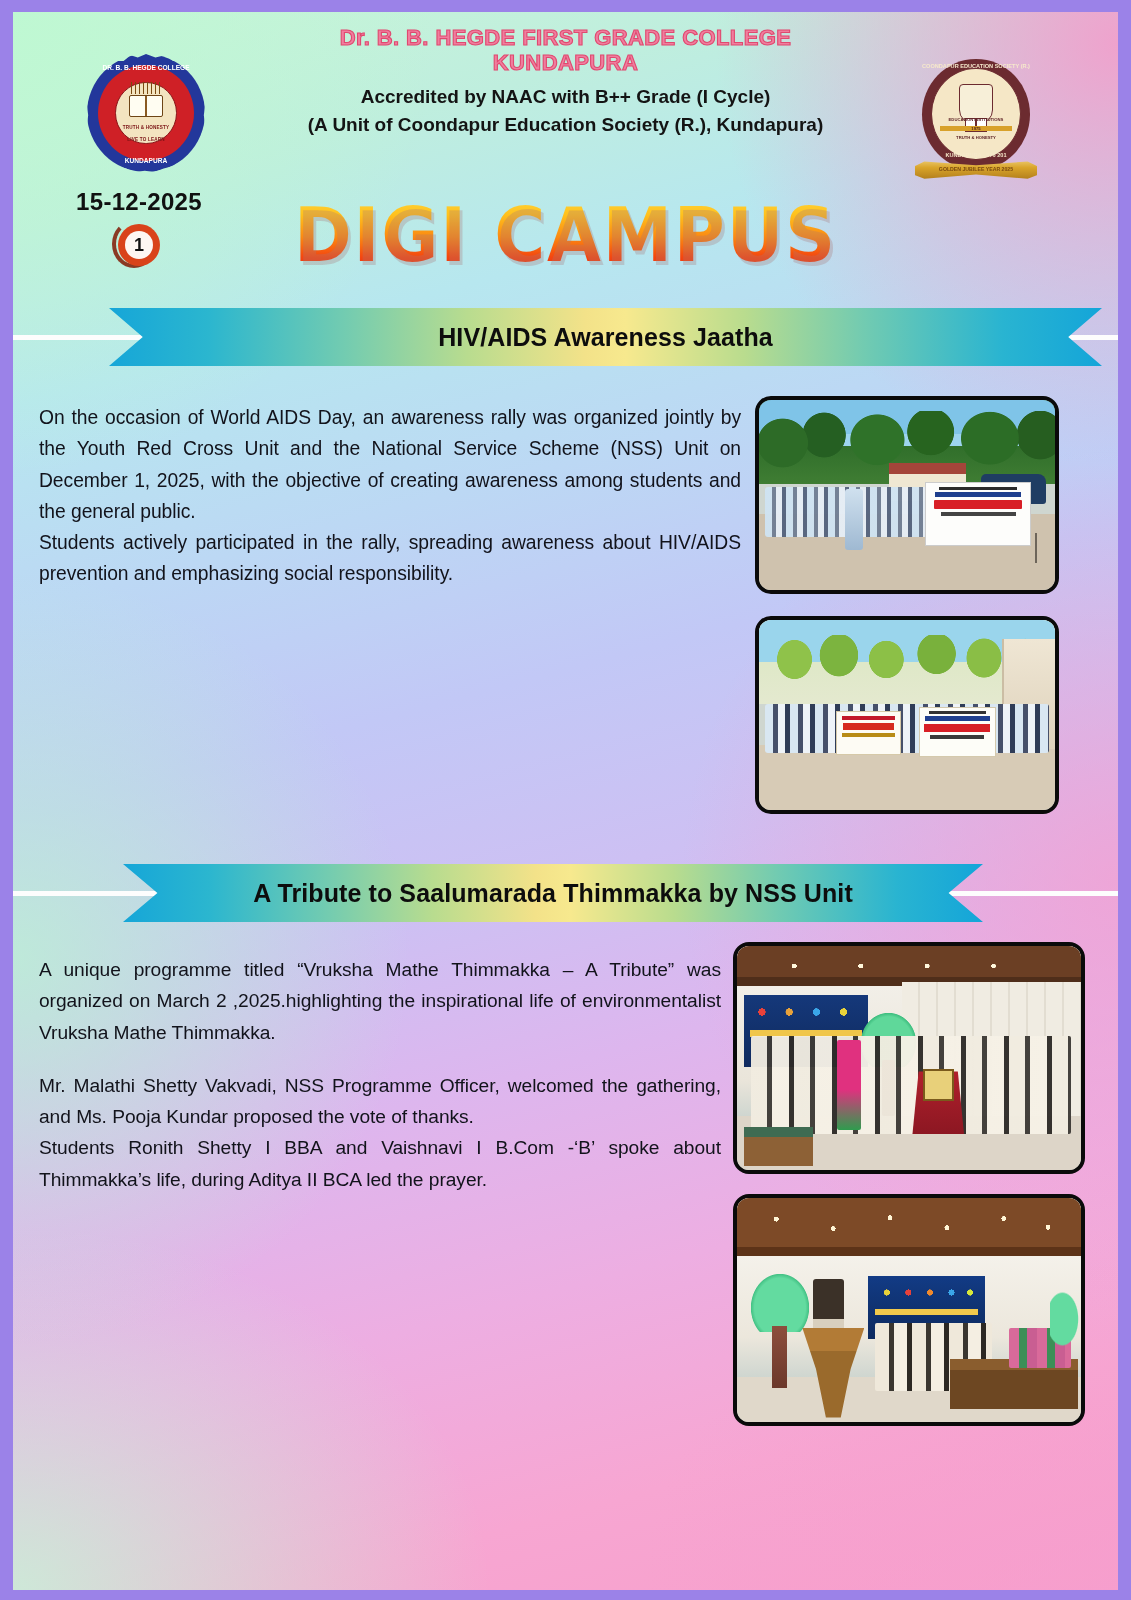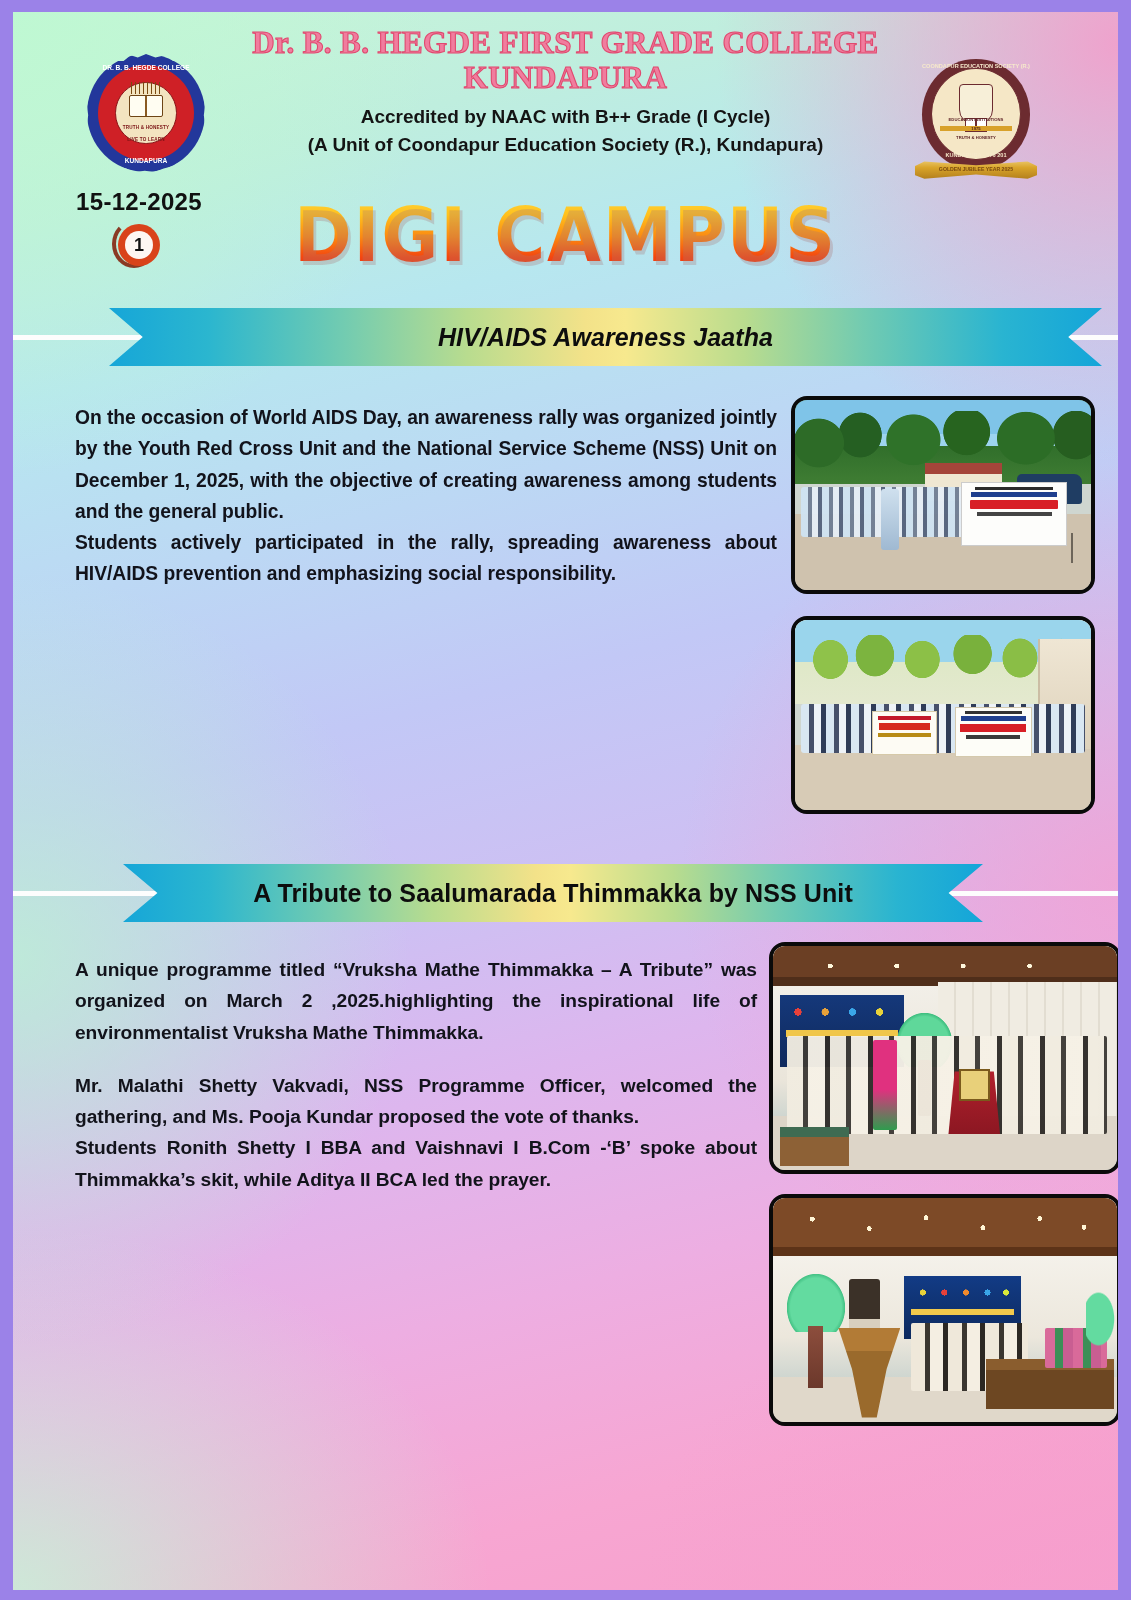--- a/index.html
+++ b/index.html
@@ -165,28 +165,28 @@
   }
   .seal-r .ribbon span {
     position: absolute; left: 0; right: 0; top: 45%;
     transform: translateY(-40%);
     text-align: center; font-size: 5.2px; font-weight: bold; color: #7a4a10;
   }
 
   
   .head-title {
     text-align: center;
-    font-size: 31px;
+    font-size: 22px;
     font-weight: bold;
     line-height: 1.12;
     letter-spacing: .4px;
     color: #f07d9e;
     -webkit-text-stroke: 1.1px #e0496f;
     padding: 0 210px;
-    font-family: Liberation Serif, serif;
+    font-family: Liberation Sans, sans-serif;
   }
   .head-sub {
     text-align: center;
     font-size: 19px;
     font-weight: bold;
     color: #141414;
     margin-top: 8px;
     line-height: 1.45;
     padding: 0 170px;
   }
@@ -266,21 +266,20 @@
       #f3e289 48%, #f7e98e 52%, #b9dc8e 64%, #72cbb1 76%,
       #29b4d1 90%, #14a5d9 100%);
     clip-path: polygon(0 0, 100% 0, 100% 100%, 0 100%, 3.3% 50%);
     box-shadow: 0 2px 4px rgba(0,0,0,.10);
   }
   .banner.b1 {
     margin-left: 96px;
     margin-right: 16px;
     width: 1010px;
     clip-path: polygon(0 0, 100% 0, 96.6% 50%, 100% 100%, 0 100%, 3.4% 50%);
-    font-style: italic;
   }
   .banner.b2 {
     margin-left: 110px;
     width: 860px;
     clip-path: polygon(0 0, 100% 0, 96% 50%, 100% 100%, 0 100%, 4% 50%);
   }
   .banner-title {
     font-size: 25px;
     font-weight: bold;
     color: #0d0d0d;
@@ -293,27 +292,26 @@
   .section {
     display: flex;
     align-items: flex-start;
     padding: 0 18px 0 26px;
   }
   .sec1 { margin-top: 28px; }
   .sec2 { margin-top: 18px; }
 
   .sec-text {
     font-size: 19.3px;
-    font-weight: bold;
+    font-weight: normal;
     line-height: 1.62;
     color: #12131b;
     text-align: justify;
     text-justify: inter-word;
     letter-spacing: -0.05px;
-    margin-left: 36px;
   }
   .sec1 .sec-text { flex: 0 0 702px; padding-top: 6px; }
   .sec2 .sec-text { flex: 0 0 682px; padding-top: 12px; font-size: 19.2px; line-height: 1.63; }
   .sec-text p + p { margin-top: 0; }
   .sec-text p.gap { margin-top: 22px; }
 
   .sec-photos {
     display: flex;
     flex-direction: column;
     gap: 22px;
@@ -695,21 +693,21 @@
     <div class="rule"></div>
     <div class="banner b2">
       <div class="banner-title">A Tribute to Saalumarada Thimmakka by NSS Unit</div>
     </div>
   </div>
 
   <div class="section sec2">
     <div class="sec-text">
       <p>A unique programme titled “Vruksha Mathe Thimmakka – A Tribute” was organized on March 2 ,2025.highlighting the inspirational life of environmentalist Vruksha Mathe Thimmakka.</p>
       <p class="gap">Mr. Malathi Shetty Vakvadi, NSS Programme Officer, welcomed the gathering, and Ms. Pooja Kundar proposed the vote of thanks.</p>
-      <p>Students Ronith Shetty I BBA and Vaishnavi I B.Com -‘B’ spoke about Thimmakka’s skit, while Aditya II BCA led the prayer.</p>
+      <p>Students Ronith Shetty I BBA and Vaishnavi I B.Com -‘B’ spoke about Thimmakka’s life, during Aditya II BCA led the prayer.</p>
     </div>
 
     <div class="sec-photos">
       <div class="photo">
         <div class="ph-hall">
           <div class="lights"></div>
           <div class="wall"></div>
           <div class="backdrop">
             <div class="dots"></div>
               <div class="bar"></div>

